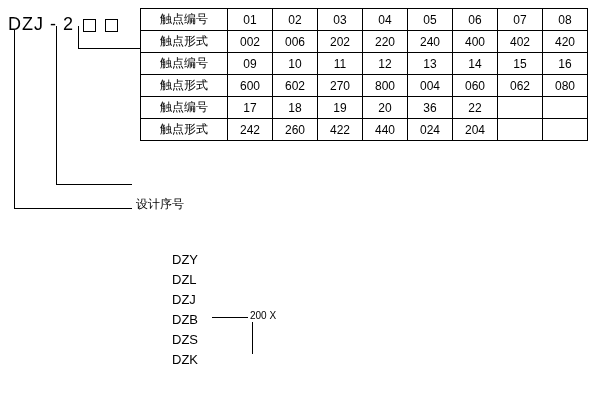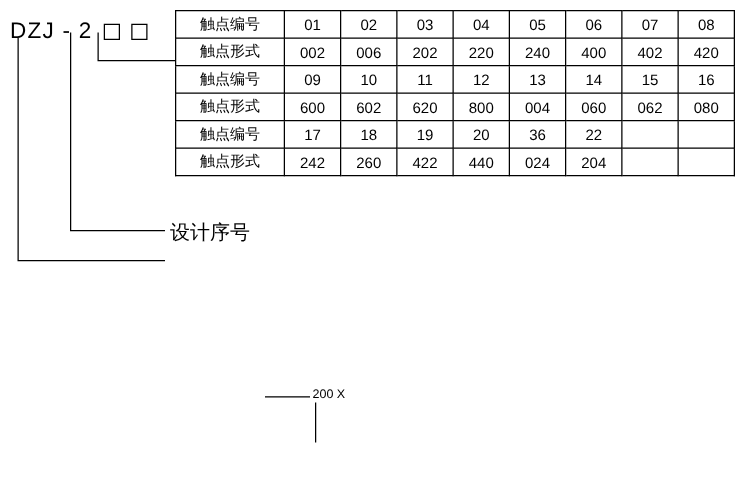--- a/index.html
+++ b/index.html
@@ -71,22 +71,23 @@
   }
   .vline {
     position: absolute;
     width: 0;
     border-left: 1px solid #000;
   }
 
   
   .callout {
     position: absolute;
-    font-size: 16px;
-    white-space: nowrap;
+    font-size: 12px;
+    white-space: nowrap;
+    margin-top: 20px;
   }
 
   
   .series {
     position: absolute;
     left: 172px;
     top: 250px;
     font-size: 13px;
     line-height: 20px;
   }
@@ -153,21 +154,21 @@
         <td class="cell">12</td>
         <td class="cell">13</td>
         <td class="cell">14</td>
         <td class="cell">15</td>
         <td class="cell">16</td>
       </tr>
       <tr>
         <td class="rowhead">触点形式</td>
         <td class="cell">600</td>
         <td class="cell">602</td>
-        <td class="cell">620</td>
+        <td class="cell">270</td>
         <td class="cell">800</td>
         <td class="cell">004</td>
         <td class="cell">060</td>
         <td class="cell">062</td>
         <td class="cell">080</td>
       </tr>
       <tr>
         <td class="rowhead">触点编号</td>
         <td class="cell">17</td>
         <td class="cell">18</td>
@@ -195,19 +196,27 @@
   <div class="vline" style="left:78px; top:26px; height:22px;"></div>
   <div class="hline" style="left:78px; top:48px; width:62px;"></div>
 
   <div class="vline" style="left:56px; top:26px; height:158px;"></div>
   <div class="hline" style="left:56px; top:184px; width:76px;"></div>
   <div class="callout" style="left:136px; top:176px;">设计序号</div>
 
   <div class="vline" style="left:14px; top:30px; height:178px;"></div>
   <div class="hline" style="left:14px; top:208px; width:118px;"></div>
 
+  <div class="series">
+    <div>DZY</div>
+    <div>DZL</div>
+    <div>DZJ</div>
+    <div>DZB</div>
+    <div>DZS</div>
+    <div>DZK</div>
+  </div>
 
   <div class="hline" style="left:212px; top:317px; width:36px;"></div>
   <div class="series-200">200  X</div>
 
   <div class="vline" style="left:252px; top:322px; height:32px;"></div>
 
 </div>
 
 </body></html>

